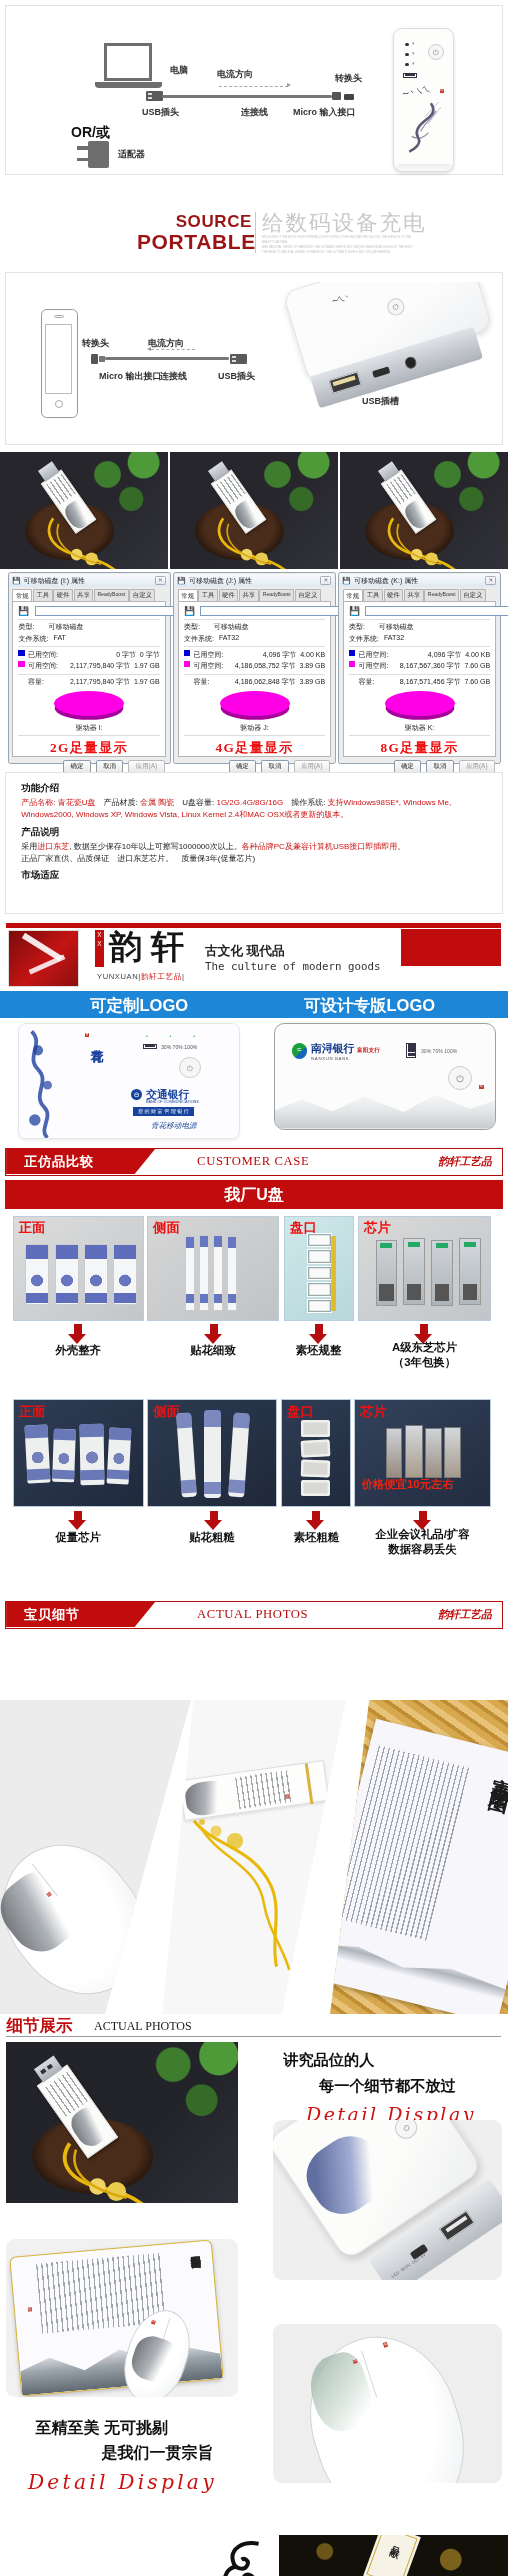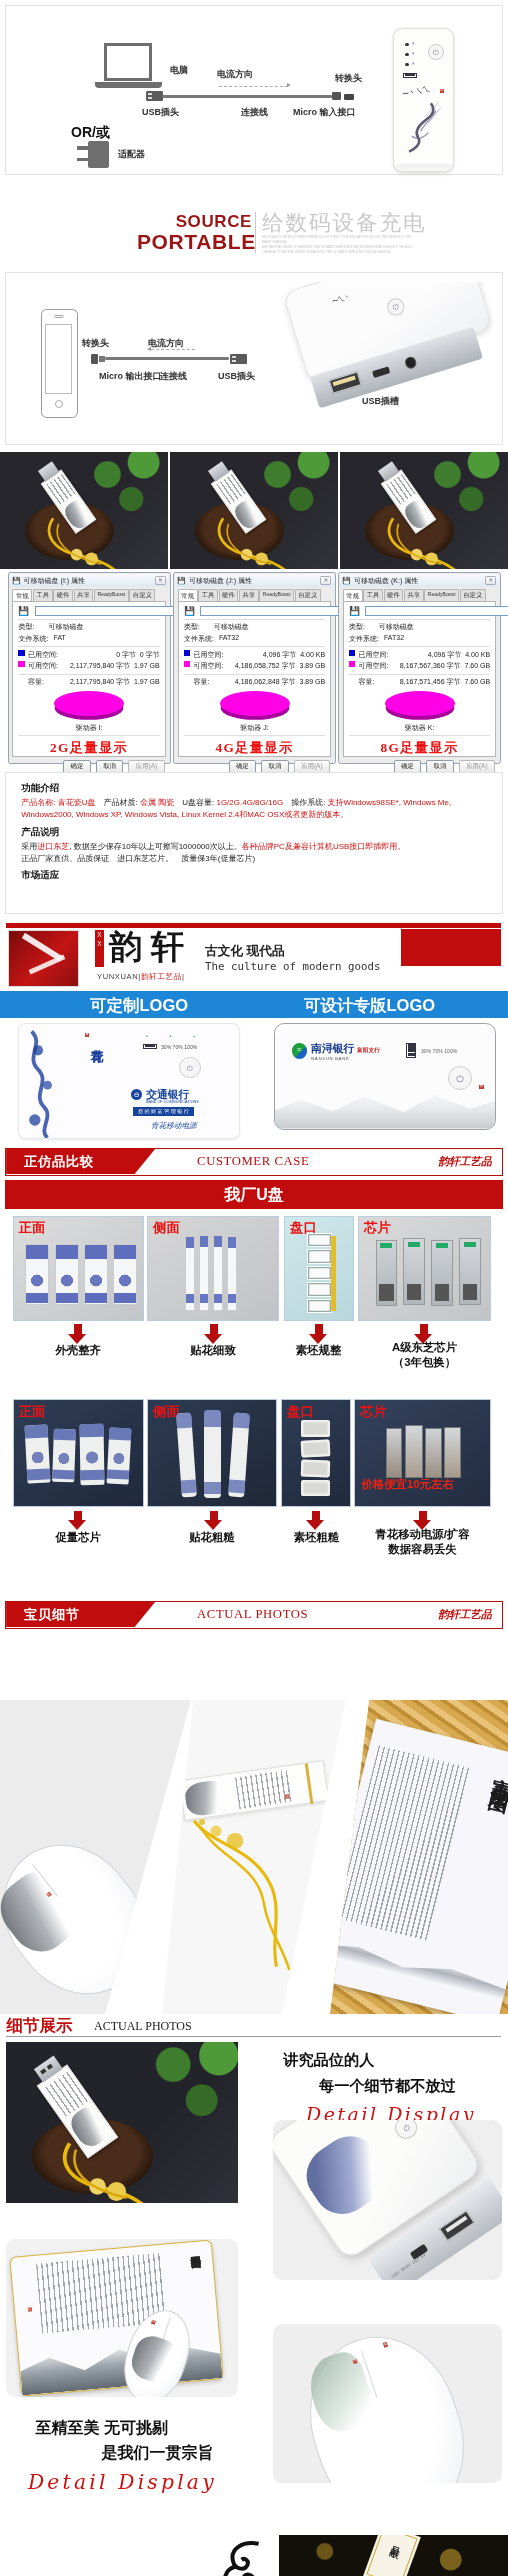--- a/index.html
+++ b/index.html
@@ -614,21 +614,21 @@
       <div class="abs" style="left:89px;top:27px;width:17px;height:51px;background:linear-gradient(#d4d8dc,#a59a8a);border:0.6px solid #777;"></div>
       <div class="abs" style="left:6.4px;bottom:14px;color:#e21;font-size:11.4px;font-weight:bold;">价格便宜10元左右</div>
     </div>
     <div class="darr" style="left:74px;top:112px;height:9px;"></div>
     <div class="darr" style="left:210px;top:112px;height:9px;"></div>
     <div class="darr" style="left:312px;top:112px;height:9px;"></div>
     <div class="darr" style="left:419px;top:112px;height:9px;"></div>
     <div class="caption" style="left:12.7px;top:131px;width:131px;">促量芯片</div>
     <div class="caption" style="left:147px;top:131px;width:130px;">贴花粗糙</div>
     <div class="caption" style="left:272px;top:131px;width:89px;">素坯粗糙</div>
-    <div class="caption" style="left:354px;top:128px;width:137px;"><span>青花移动电源/扩容</span><br><span>数据容易丢失</span></div>
+    <div class="caption" style="left:354px;top:128px;width:137px;"><span>企业会议礼品/扩容</span><br><span>数据容易丢失</span></div>
   </div>
 
   <div class="abs sechead" style="left:5.1px;top:1573px;">
     <span class="zh">宝贝细节</span>
     <span class="en">ACTUAL PHOTOS</span>
     <span class="brand">韵轩工艺品</span>
   </div>
 
 
   <div class="abs" style="left:0;top:1700px;width:508px;height:314px;background:#fff;overflow:hidden;">

